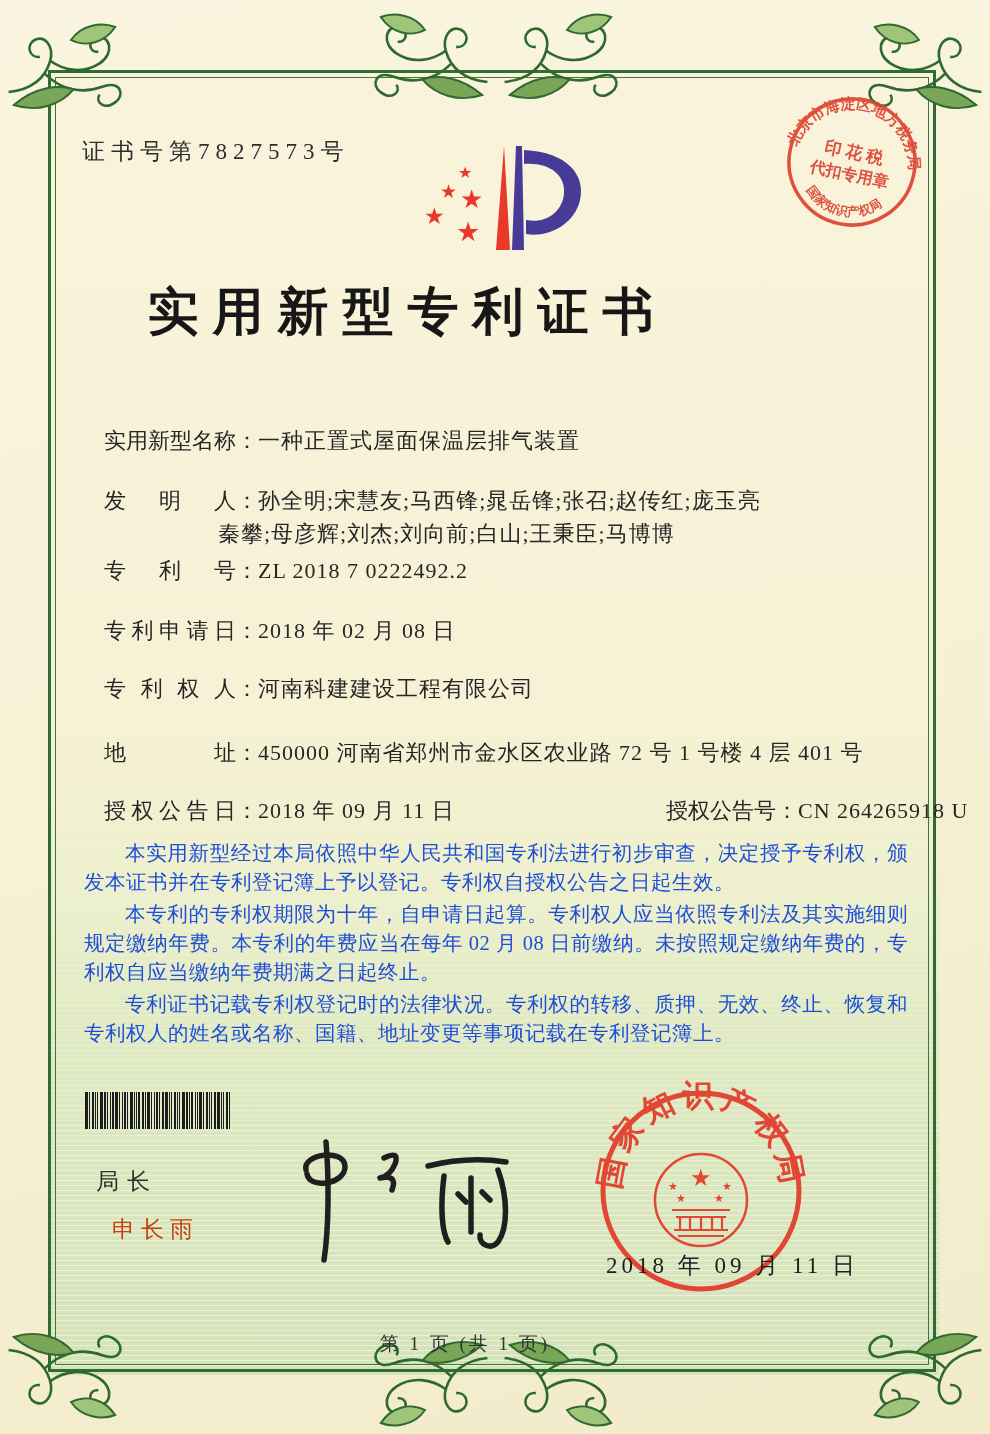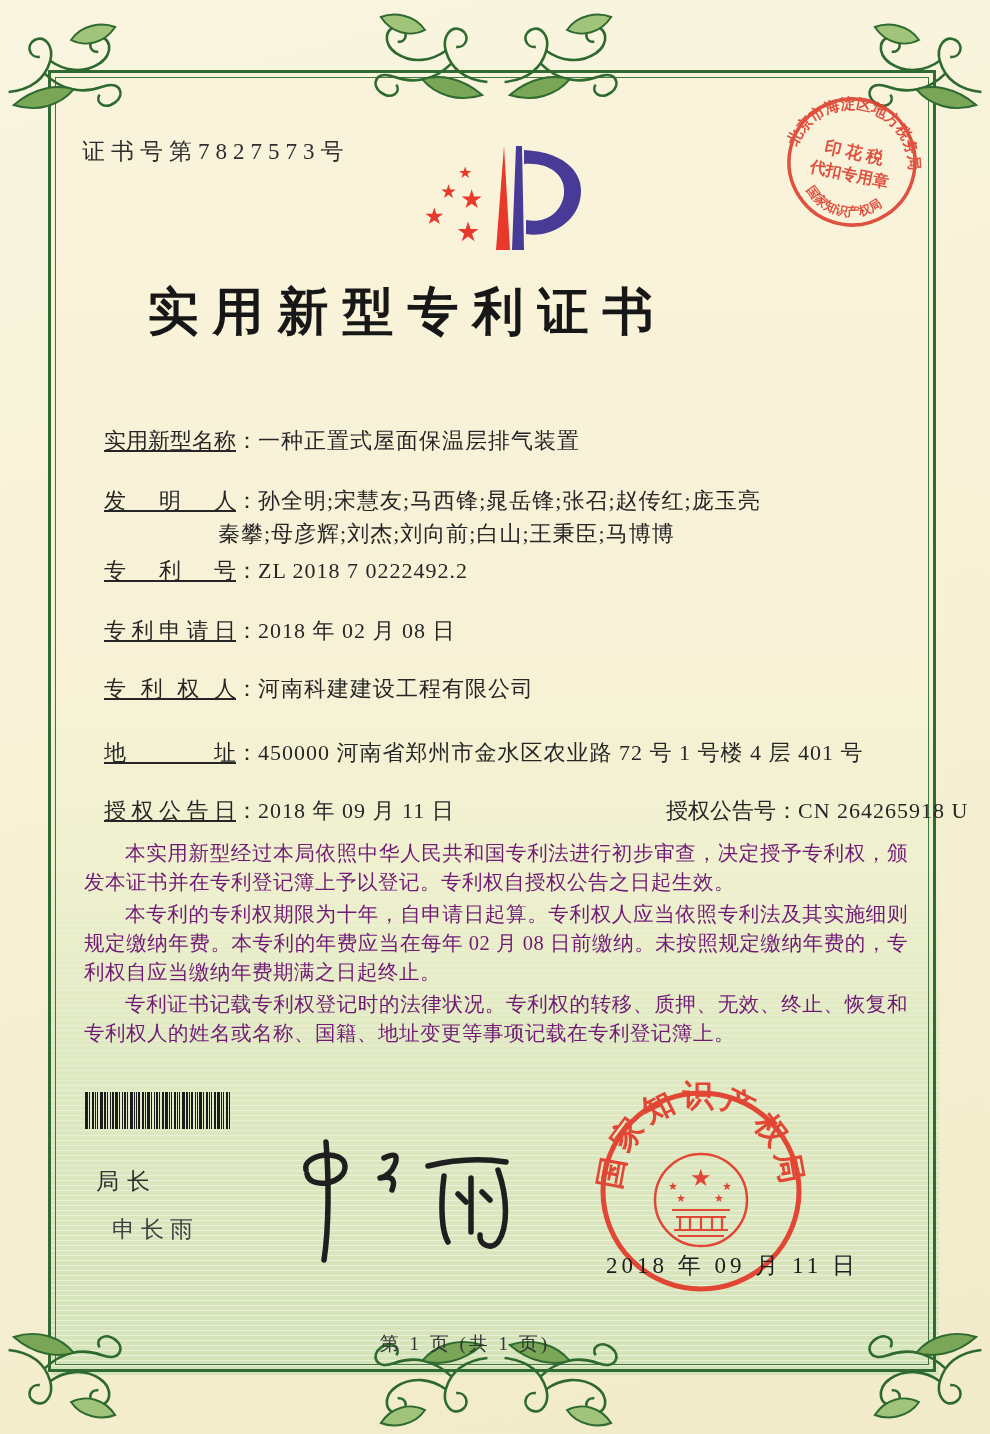--- a/index.html
+++ b/index.html
@@ -26,31 +26,31 @@
   }
   .frame::after{
     content:"";position:absolute;left:4px;top:4px;right:4px;bottom:4px;
     border:1px solid #41753f;
   }
   .orn{position:absolute;width:150px;height:130px;pointer-events:none;}
   .cert-no{position:absolute;left:82px;top:136px;font-size:23px;letter-spacing:6px;color:#2e2e2e;}
   .title{position:absolute;left:0;top:278px;width:815px;text-align:center;
     font-size:51px;font-weight:bold;letter-spacing:14px;color:#171717;}
   .row{position:absolute;left:104px;width:810px;font-size:22px;line-height:33px;color:#262626;}
-  .flabel{display:inline-block;width:132px;text-align:justify;text-align-last:justify;vertical-align:top;text-decoration:underline;}
+  .flabel{display:inline-block;width:132px;text-align:justify;text-align-last:justify;vertical-align:top;}
   .fval{letter-spacing:1px;}
   .inv2{margin-left:114px;letter-spacing:1px;}
   .grant2{position:absolute;left:562px;top:0;white-space:nowrap;}
   .paras{position:absolute;left:84px;top:839px;width:824px;}
   .paras p{margin:0 0 3px;font-size:20.5px;line-height:29px;text-indent:2em;
-    text-align:justify;letter-spacing:.5px;color:#701a75;}
+    text-align:justify;letter-spacing:.5px;color:#1d4ed8;}
   .barcode{position:absolute;left:85px;top:1092px;width:272px;height:37px;display:flex;align-items:stretch;}
   .barcode i{display:block;background:#1c1c1c;}
   .signer-title{position:absolute;left:96px;top:1166px;font-size:23px;letter-spacing:8px;color:#2f2f2f;}
-  .signer-name{position:absolute;left:112px;top:1214px;font-size:23px;letter-spacing:6px;color:#404040;}
+  .signer-name{position:absolute;left:112px;top:1214px;font-size:23px;letter-spacing:6px;color:#c2410c;}
   .signature{position:absolute;left:268px;top:1128px;}
   .tax-stamp{position:absolute;left:776px;top:86px;transform:rotate(12deg);opacity:.92;}
   .office-seal{position:absolute;left:588px;top:1078px;opacity:.93;}
   .seal-date{position:absolute;left:606px;top:1250px;font-size:23px;letter-spacing:4px;color:#1d1d1d;}
   .footer{position:absolute;left:0;top:1331px;width:930px;text-align:center;
     font-size:19px;letter-spacing:3px;color:#333;}
   .logo{position:absolute;left:400px;top:138px;}
   svg text{font-family:"Liberation Serif","DejaVu Serif",serif;}
 </style>
 </head>

